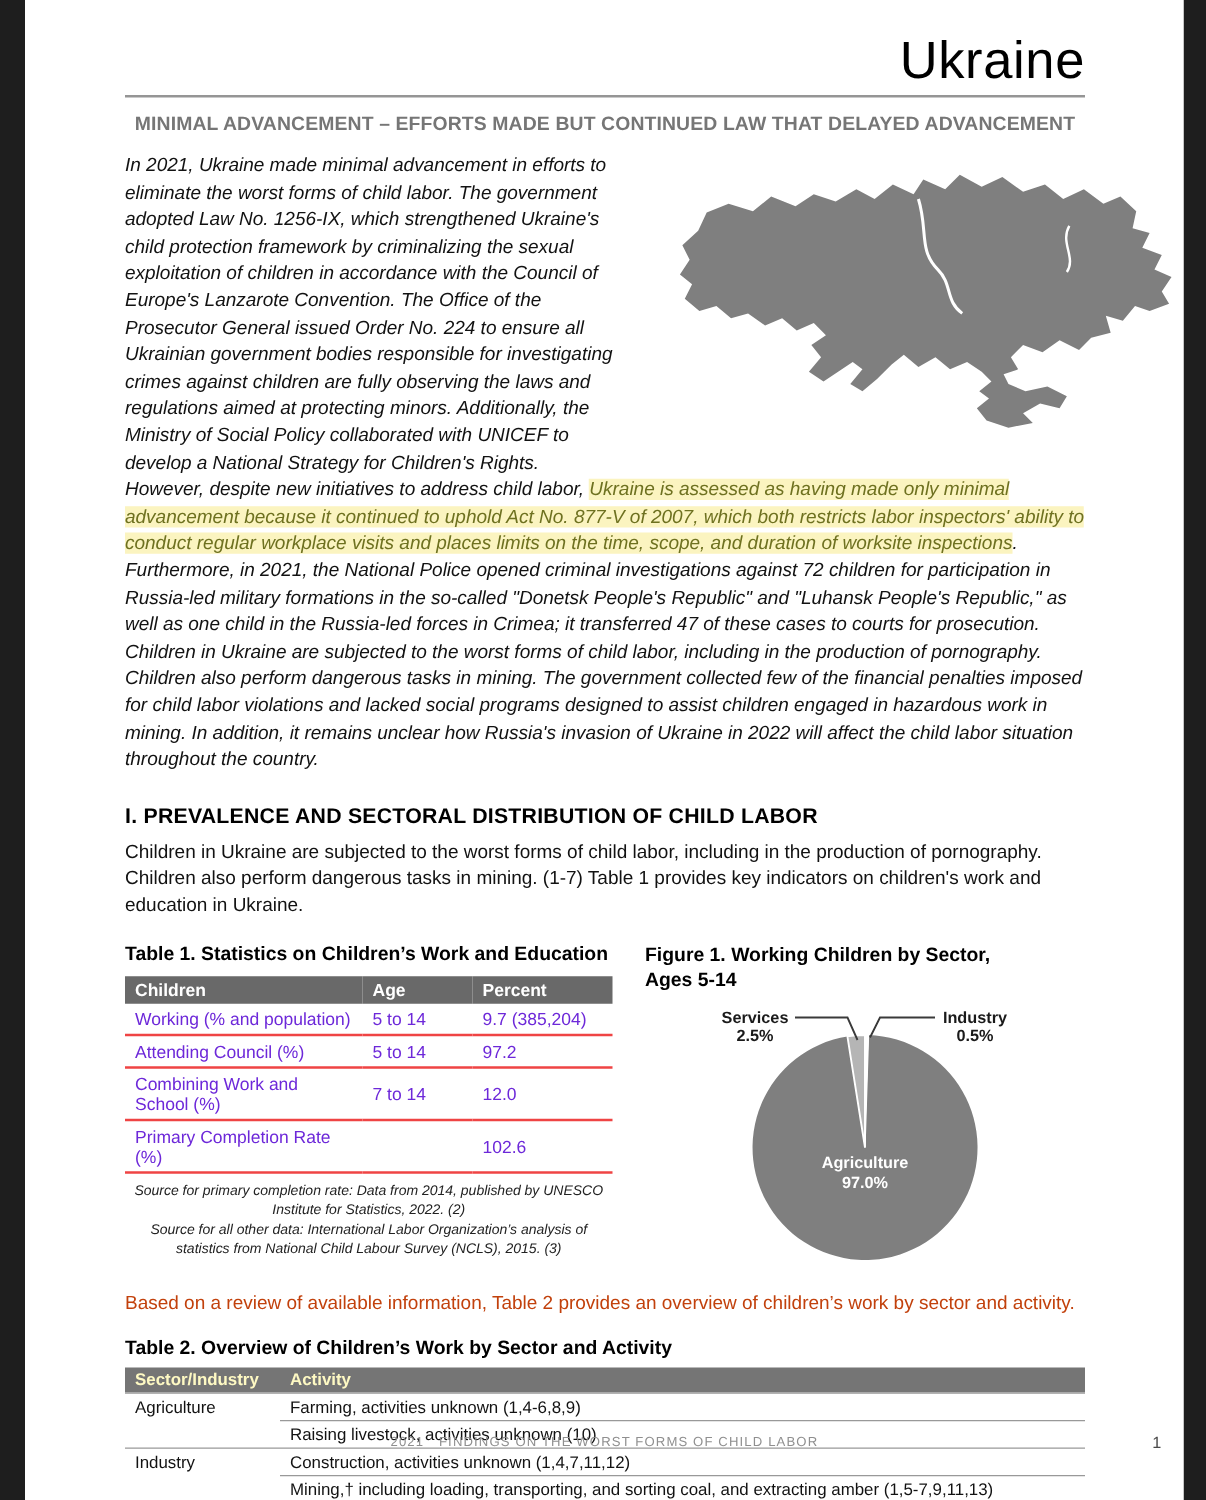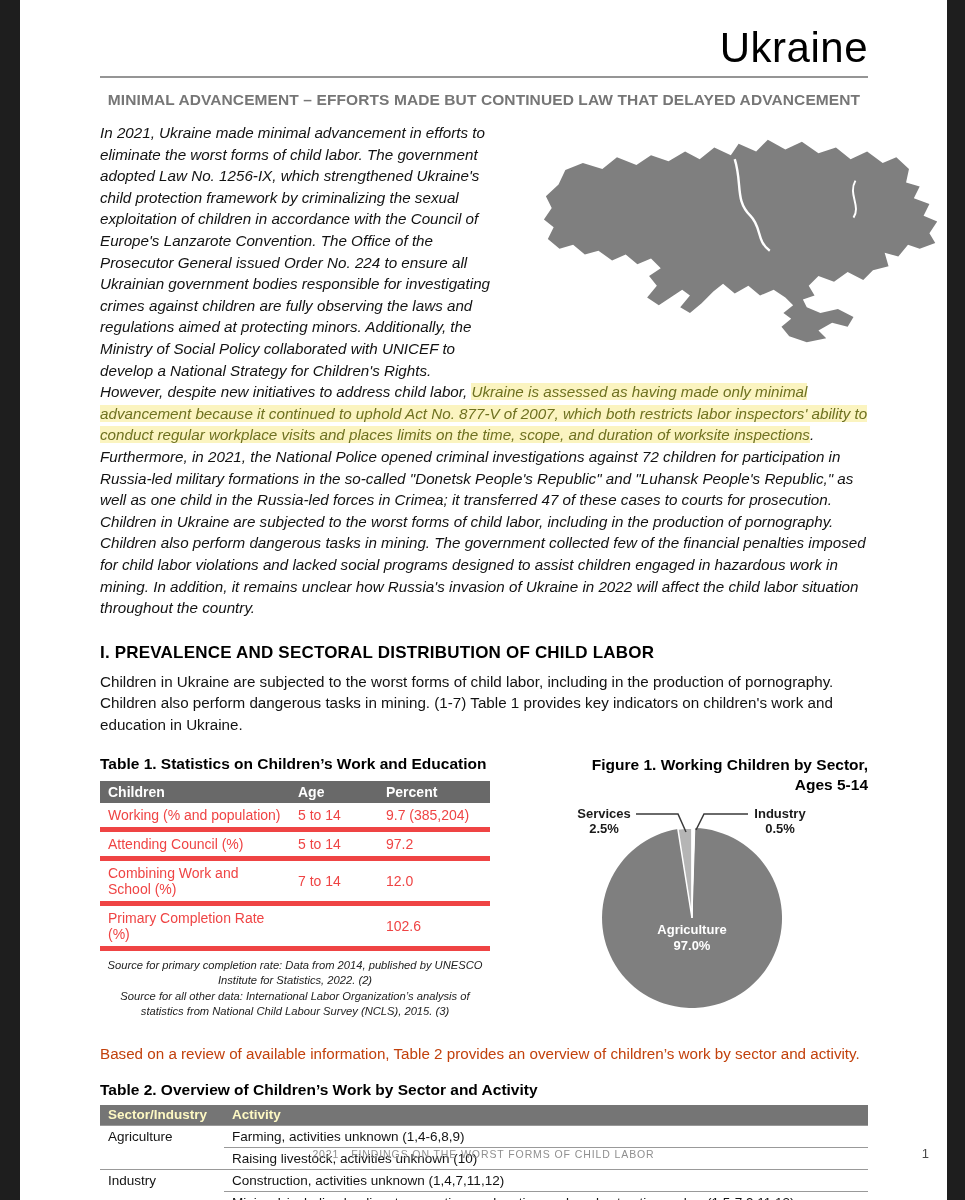--- a/index.html
+++ b/index.html
@@ -74,28 +74,28 @@
   .col-right { flex: 1 1 auto; padding-left: 26px; }
   .tbl-caption { font-size: 15.5px; font-weight: bold; line-height: 1.22; color: #000; }
   table.t1 { border-collapse: collapse; width: 100%; margin-top: 7px; }
   table.t1 th {
     background: #696969; color: #fff;
     text-align: left; font-size: 14px; font-weight: bold;
     padding: 3px 8px;
   }
   table.t1 td {
     font-size: 14px; padding: 4px 8px;
-    border-bottom: 5px solid #ef4444;
-    color: #ef4444;
+    border-bottom: 2px solid #ef4444;
+    color: #6d28d9;
   }
   .c-age { width: 88px; }
   .c-pct { width: 112px; margin-left: 21px; }
   .sources { margin-top: 7px; font-size: 11.2px; font-style: italic; line-height: 1.35; color: #222; text-align: center; }
   .sources p { margin: 0 0 1px 0; }
-  .fig-title { text-align: right; font-weight: bold; font-size: 15.5px; line-height: 1.3; color: #000; }
+  .fig-title { text-align: left; font-weight: bold; font-size: 15.5px; line-height: 1.3; color: #000; }
   .pie-wrap { margin-top: 2px; }
   .pie-wrap svg { display: block; margin: 0 auto; }
   .pie-callout { font-size: 13px; font-weight: bold; fill: #1a1a1a; }
   .pie-inner-label { font-size: 13px; font-weight: bold; fill: #ffffff; }
   .table2-intro { margin-top: 24px; font-size: 15.2px; color: #c2410c; }
   .t2-caption { margin-top: 19px; font-size: 15.5px; font-weight: bold; color: #000; }
   table.t2 { border-collapse: collapse; width: 100%; margin-top: 6px; border-bottom: 1px solid #999; }
   table.t2 th {
     background: #757575; color: #fef9c3;
     text-align: left; font-size: 13.5px; font-weight: bold;

